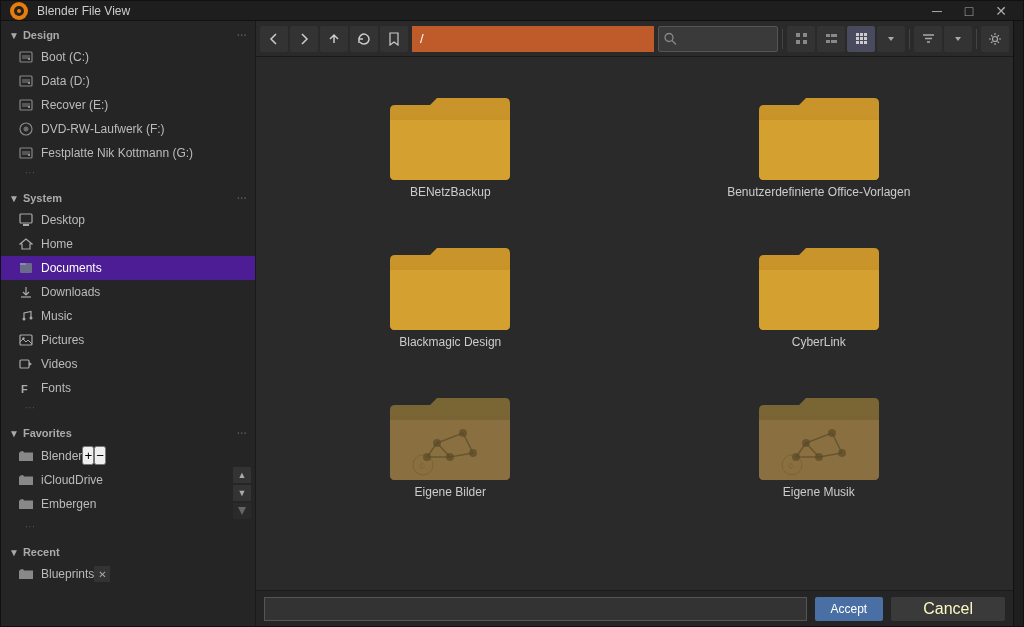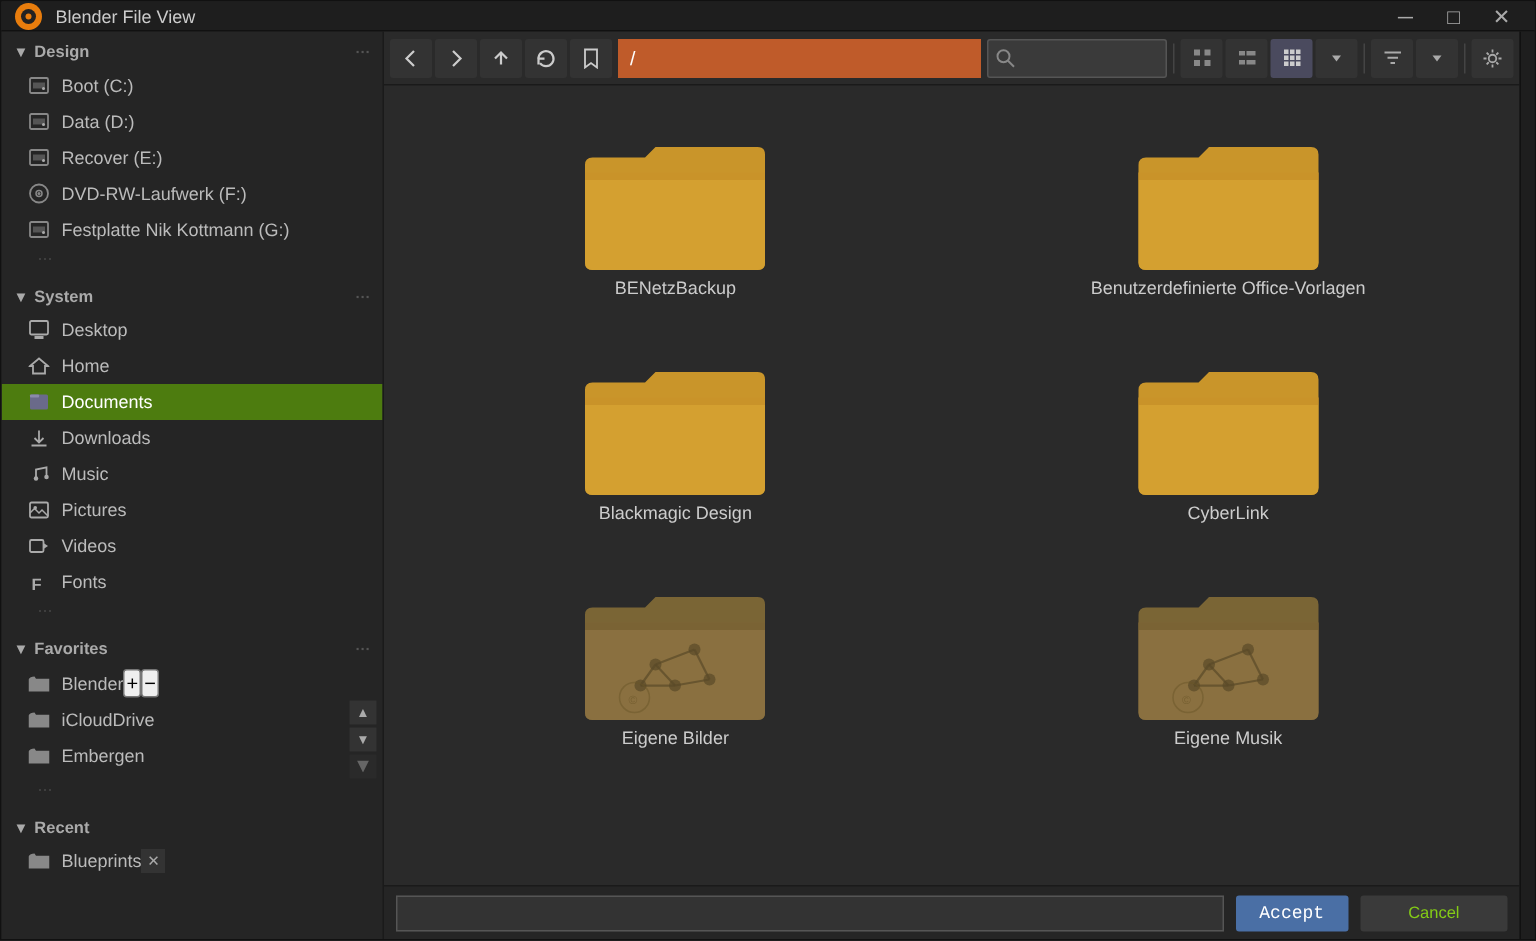--- a/index.html
+++ b/index.html
@@ -113,21 +113,21 @@
     }
 
     .sidebar-item {
       display: flex;
       align-items: center;
       padding: 3px 8px 3px 16px;
       cursor: pointer;
       color: #bbb;
       font-size: 12px;
     }
-    .sidebar-item.active { background: #4d7c0f; color: #fff; }
+    .sidebar-item.active { background: #4c1d95; color: #fff; }
 
     .sidebar-item .item-icon {
       width: 18px;
       height: 18px;
       margin-right: 6px;
       display: flex;
       align-items: center;
       justify-content: center;
       flex-shrink: 0;
       font-size: 13px;
@@ -277,30 +277,29 @@
 
     .accept-btn {
       height: 24px;
       padding: 0 16px;
       background: #4a6fa5;
       border: none;
       color: #fff;
       font-size: 12px;
       cursor: pointer;
       border-radius: 2px;
-      font-family: Liberation Mono, monospace;
     }
 
     .cancel-btn {
       height: 24px;
       padding: 0 32px;
       background: #3a3a3a;
       border: none;
-      color: #84cc16;
-      font-size: 11px;
+      color: #fef9c3;
+      font-size: 16px;
       cursor: pointer;
       border-radius: 2px;
     }
 
     
     .folder-svg {
       width: 130px;
       height: 100px;
     }
 

